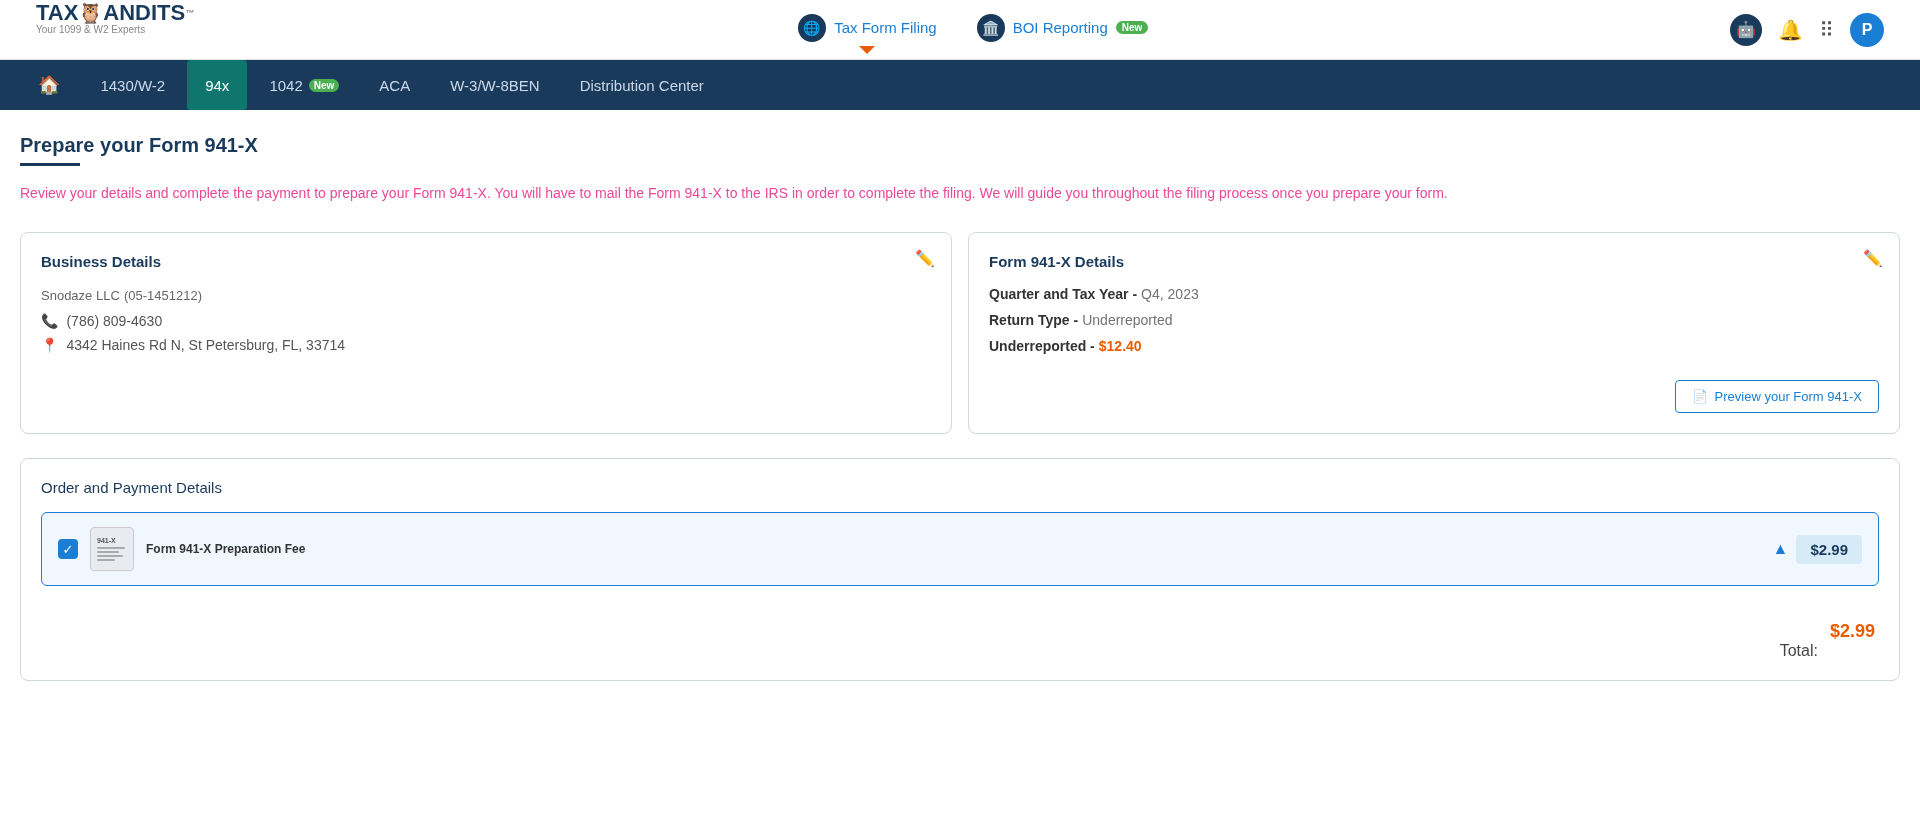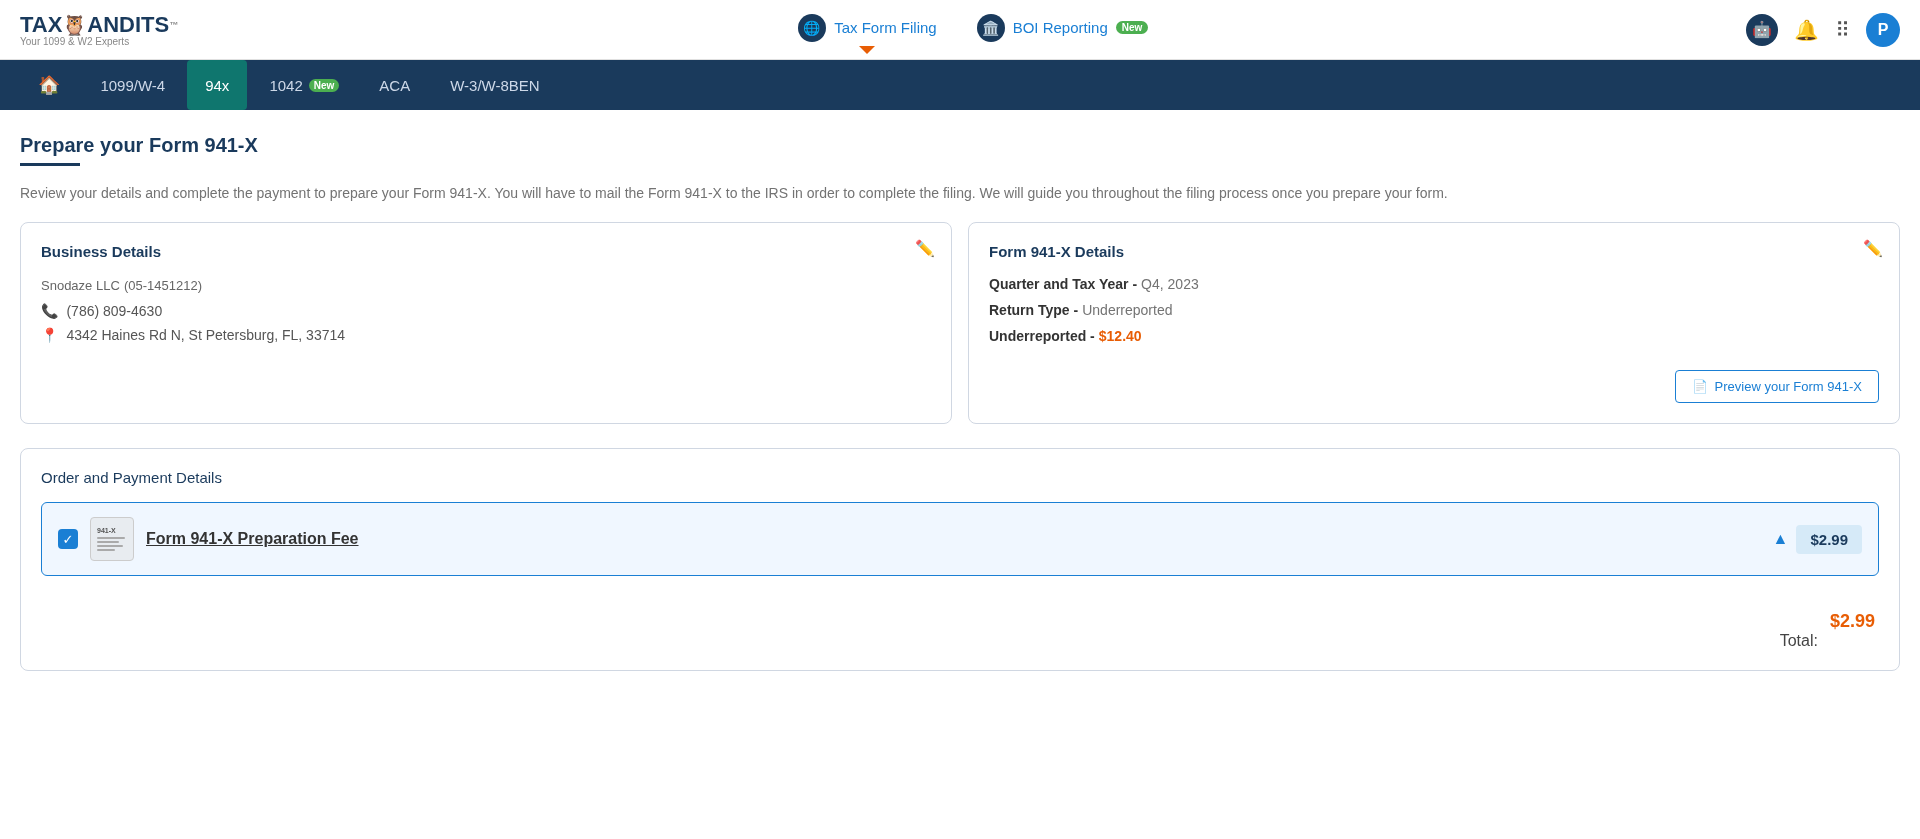--- a/index.html
+++ b/index.html
@@ -1,23 +1,22 @@
 <!DOCTYPE html>
 <html><head>
   <meta charset="utf-8">
   <style>
     * { box-sizing: border-box; margin: 0; padding: 0; }
     body { font-family: Arial, sans-serif; font-size: 14px; background: #f5f5f5; color: #333; }
 
     
     .header {
       display: flex;
-      align-items: center;
       background: #fff;
-      padding: 0 20px;
+      padding: 0 36px;
       height: 60px;
       border-bottom: 1px solid #e0e0e0;
       position: relative;
     }
     .logo-area {
       display: flex;
       flex-direction: column;
       align-items: flex-start;
       min-width: 180px;
     }
@@ -165,22 +164,22 @@
       margin-bottom: 6px;
     }
     .title-underline {
       width: 60px;
       height: 3px;
       background: #1a3a5c;
       margin-bottom: 16px;
     }
     .page-description {
       font-size: 14px;
-      color: #737373;
-      margin-bottom: 18px;
+      color: #ec4899;
+      margin-bottom: 28px;
       line-height: 1.6;
     }
 
     
     .cards-row {
       display: flex;
       gap: 16px;
       margin-bottom: 24px;
     }
     .card {
@@ -309,24 +308,23 @@
       flex-direction: column;
       gap: 2px;
     }
     .form-thumb-line {
       height: 2px;
       background: #aaa;
       border-radius: 1px;
     }
     .order-item-name {
       flex: 1;
-      font-size: 16px;
+      font-size: 12px;
       font-weight: bold;
       color: #333;
-      text-decoration: underline;
     }
     .order-item-price-area {
       display: flex;
       align-items: center;
       gap: 8px;
     }
     .order-item-price {
       font-size: 15px;
       font-weight: bold;
       color: #1a3a5c;
@@ -380,34 +378,37 @@
     <span class="grid-icon">⠿</span>
     <div class="user-avatar">P</div>
   </div>
 </header>
 
 <nav class="nav-bar">
   <div class="nav-item">
     <span class="home-icon">🏠</span>
   </div>
   <div class="nav-item">
-    <span>1099/W-4</span>
+    <span>1430/W-2</span>
   </div>
   <div class="nav-item active">
     <span>94x</span>
   </div>
   <div class="nav-item">
     <span>1042</span>
     <span class="nav-badge">New</span>
   </div>
   <div class="nav-item">
     <span>ACA</span>
   </div>
   <div class="nav-item">
     <span>W-3/W-8BEN</span>
+  </div>
+  <div class="nav-item">
+    <span>Distribution Center</span>
   </div>
 </nav>
 
 <div class="main-content">
   <h1 class="page-title">Prepare your Form 941-X</h1>
   <div class="title-underline"></div>
   <p class="page-description">Review your details and complete the payment to prepare your Form 941-X. You will have to mail the Form 941-X to the IRS in order to complete the filing. We will guide you throughout the filing process once you prepare your form.</p>
 
   <div class="cards-row">
 

